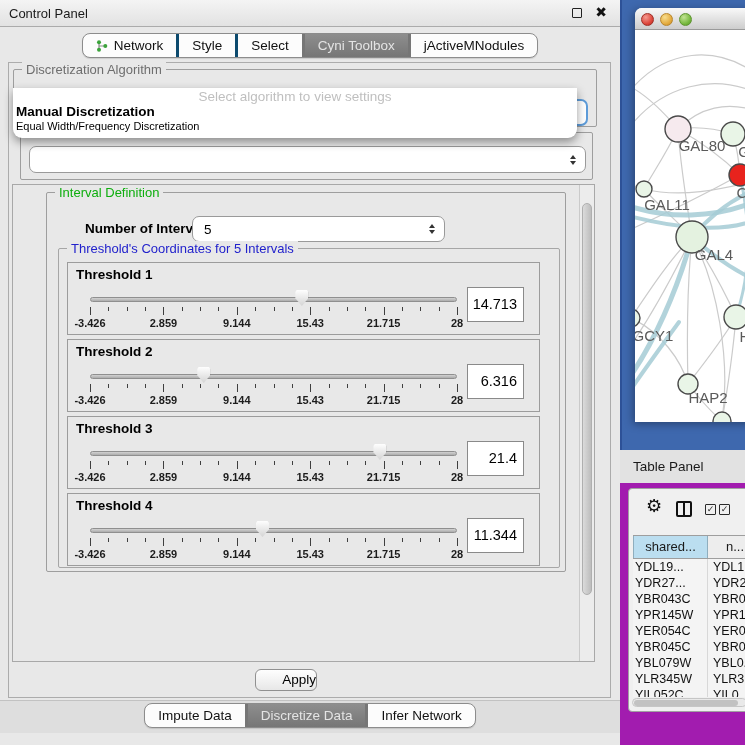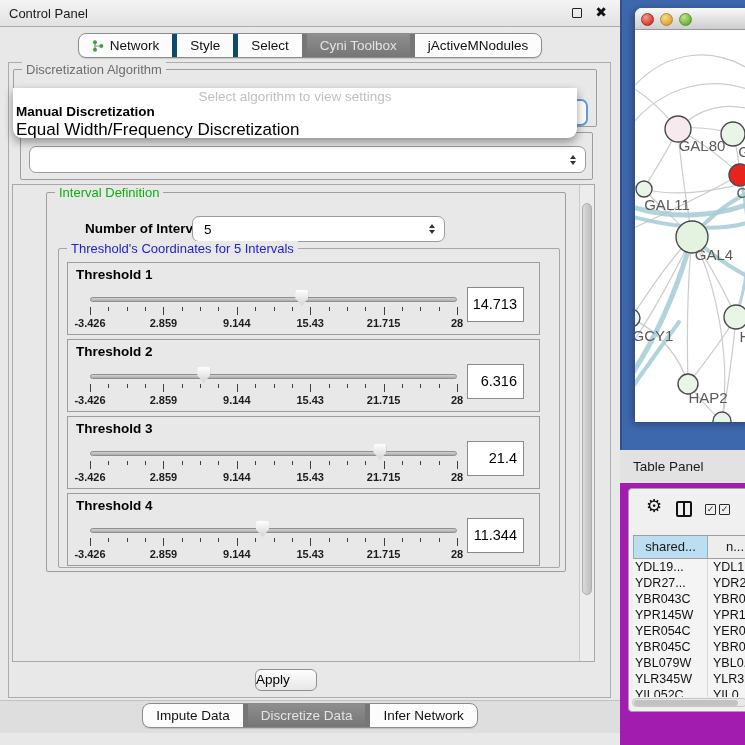--- a/index.html
+++ b/index.html
@@ -12,21 +12,21 @@
   .cp-titlebar{position:absolute;left:0;top:0;width:620px;height:27px;
     background:linear-gradient(#F4F4F4,#E2E2E2);border-bottom:1px solid #ABABAB;}
   .cp-title{position:absolute;left:9px;top:0;line-height:27px;font-size:13px;color:#1A1A1A;}
   .float-icon{position:absolute;right:38px;top:8px;width:10px;height:10px;border:1.6px solid #222;border-radius:1px;}
   .close-icon{position:absolute;right:13px;top:4px;font-size:14px;font-weight:bold;color:#111;}
 
   #tab-row{position:absolute;left:0;top:33px;width:620px;display:flex;justify-content:center;}
   .tab-group{display:flex;border:1px solid #8C8C8C;border-radius:8px;overflow:hidden;
     background:#FCFCFC;height:25px;box-shadow:0 1px 1px rgba(0,0,0,.12);}
   .tab{padding:0 13px;line-height:24px;font-size:13.5px;color:#111;display:flex;align-items:center;gap:6px;cursor:default;}
-  .tab + .tab{border-left:5px solid #0c4a6e;}
+  .tab + .tab{border-left:3px solid #0c4a6e;}
   .tab.sel{background:linear-gradient(#8E8E8E,#767676);color:#E4E4E4;border-left-color:#767676;}
   .tab.sel + .tab{border-left-color:#767676;text-align:center;}
 
   #main{position:absolute;left:8px;top:62px;width:603px;height:636px;
     border:1px solid #ACACAC;background:#E8E8E8;}
 
   .group{position:absolute;border:1px solid #9E9E9E;border-radius:2px;}
   .g-label{position:absolute;left:8px;top:-8px;background:#E8E8E8;padding:0 4px;font-size:13px;color:#222;white-space:nowrap;}
 
   .disc-group{left:4px;top:6px;width:584px;height:58px;}
@@ -35,21 +35,21 @@
     border:2px solid var(--focus,#5E9CD9);border-radius:7px;}
   .spin{position:absolute;right:9px;top:50%;transform:translateY(-50%);display:flex;flex-direction:column;gap:2px;}
   .spin i{width:0;height:0;border-left:3.5px solid transparent;border-right:3.5px solid transparent;}
   .spin .up{border-bottom:4.5px solid #333;}
   .spin .dn{border-top:4.5px solid #333;}
 
   .algo-popup{position:absolute;left:4px;top:25px;width:564px;height:50px;background:#FFF;
     border-radius:0 0 9px 9px;box-shadow:0 4px 10px rgba(0,0,0,.40);z-index:50;}
   .popup-placeholder{position:absolute;left:0;right:0;top:1px;text-align:center;color:#BFBFBF;font-size:13.5px;}
   .popup-item1{position:absolute;left:3px;top:16px;font-size:13.5px;font-weight:bold;color:#000;}
-  .popup-item2{position:absolute;left:3px;top:32px;font-size:17px;color:#000;text-align:center;}
+  .popup-item2{position:absolute;left:3px;top:32px;font-size:11px;color:#000;text-align:center;}
 
   .tabledata-group{left:11px;top:69px;width:573px;height:48px;}
   .combo{position:absolute;background:#FFF;border:1px solid #9A9A9A;border-radius:7px;
     font-size:13.5px;color:#000;}
   .combo .val{position:absolute;left:11px;top:0;line-height:25px;white-space:nowrap;}
   .tabledata-combo{left:8px;top:13px;width:557px;height:27px;}
   .tabledata-combo .val{line-height:25px;}
 
   .scrollwrap{position:absolute;left:3px;top:121px;width:583px;height:478px;
     border:1px solid #A8A8A8;overflow:hidden;background:#E8E8E8;}
@@ -88,21 +88,21 @@
   .num-attrs{position:absolute;left:8px;top:16px;font-size:13.5px;font-weight:bold;color:#000;}
   .attr-list{position:absolute;left:17px;top:37px;width:449px;height:100px;background:#FFF;
     border:1px solid #B5B5B5;overflow:hidden;}
   .attr-item{padding-left:13px;font-size:13.5px;line-height:15.5px;color:#000;white-space:nowrap;}
   .attr-item:first-child{margin-top:3px;}
   .list-vscroll{position:absolute;right:0;top:0;width:14px;height:100%;background:#F2F2F2;border-left:1px solid #D8D8D8;}
   .list-vthumb{position:absolute;left:2px;top:2px;width:9px;height:58px;background:#ACACAC;border-radius:5px;}
 
   .apply-btn{position:absolute;left:246px;top:606px;width:62px;height:22px;
     background:linear-gradient(#FEFEFE,#E7E7E7);border:1px solid #909090;border-radius:6px;
-    font-size:13.5px;color:#000;text-align:left;line-height:20px;}
+    font-size:13.5px;color:#000;text-align:right;line-height:20px;}
 
   #bottom-strip{position:absolute;left:0;top:700px;width:620px;height:33px;background:#DEDEDE;border-top:1px solid #C2C2C2;}
   #bottom-tabs{position:absolute;left:0;top:703px;width:620px;display:flex;justify-content:center;}
 
   .net-ic svg{display:block;}
 
   
   #right{position:absolute;left:620px;top:0;width:125px;height:745px;overflow:hidden;}
   #net-bg{position:absolute;left:0;top:0;width:125px;height:450px;background:var(--desk-blue,#3E68AE);border-left:2px solid #2D5197;}
   #mac-win{position:absolute;left:13px;top:8px;width:120px;height:414px;background:#FFF;

